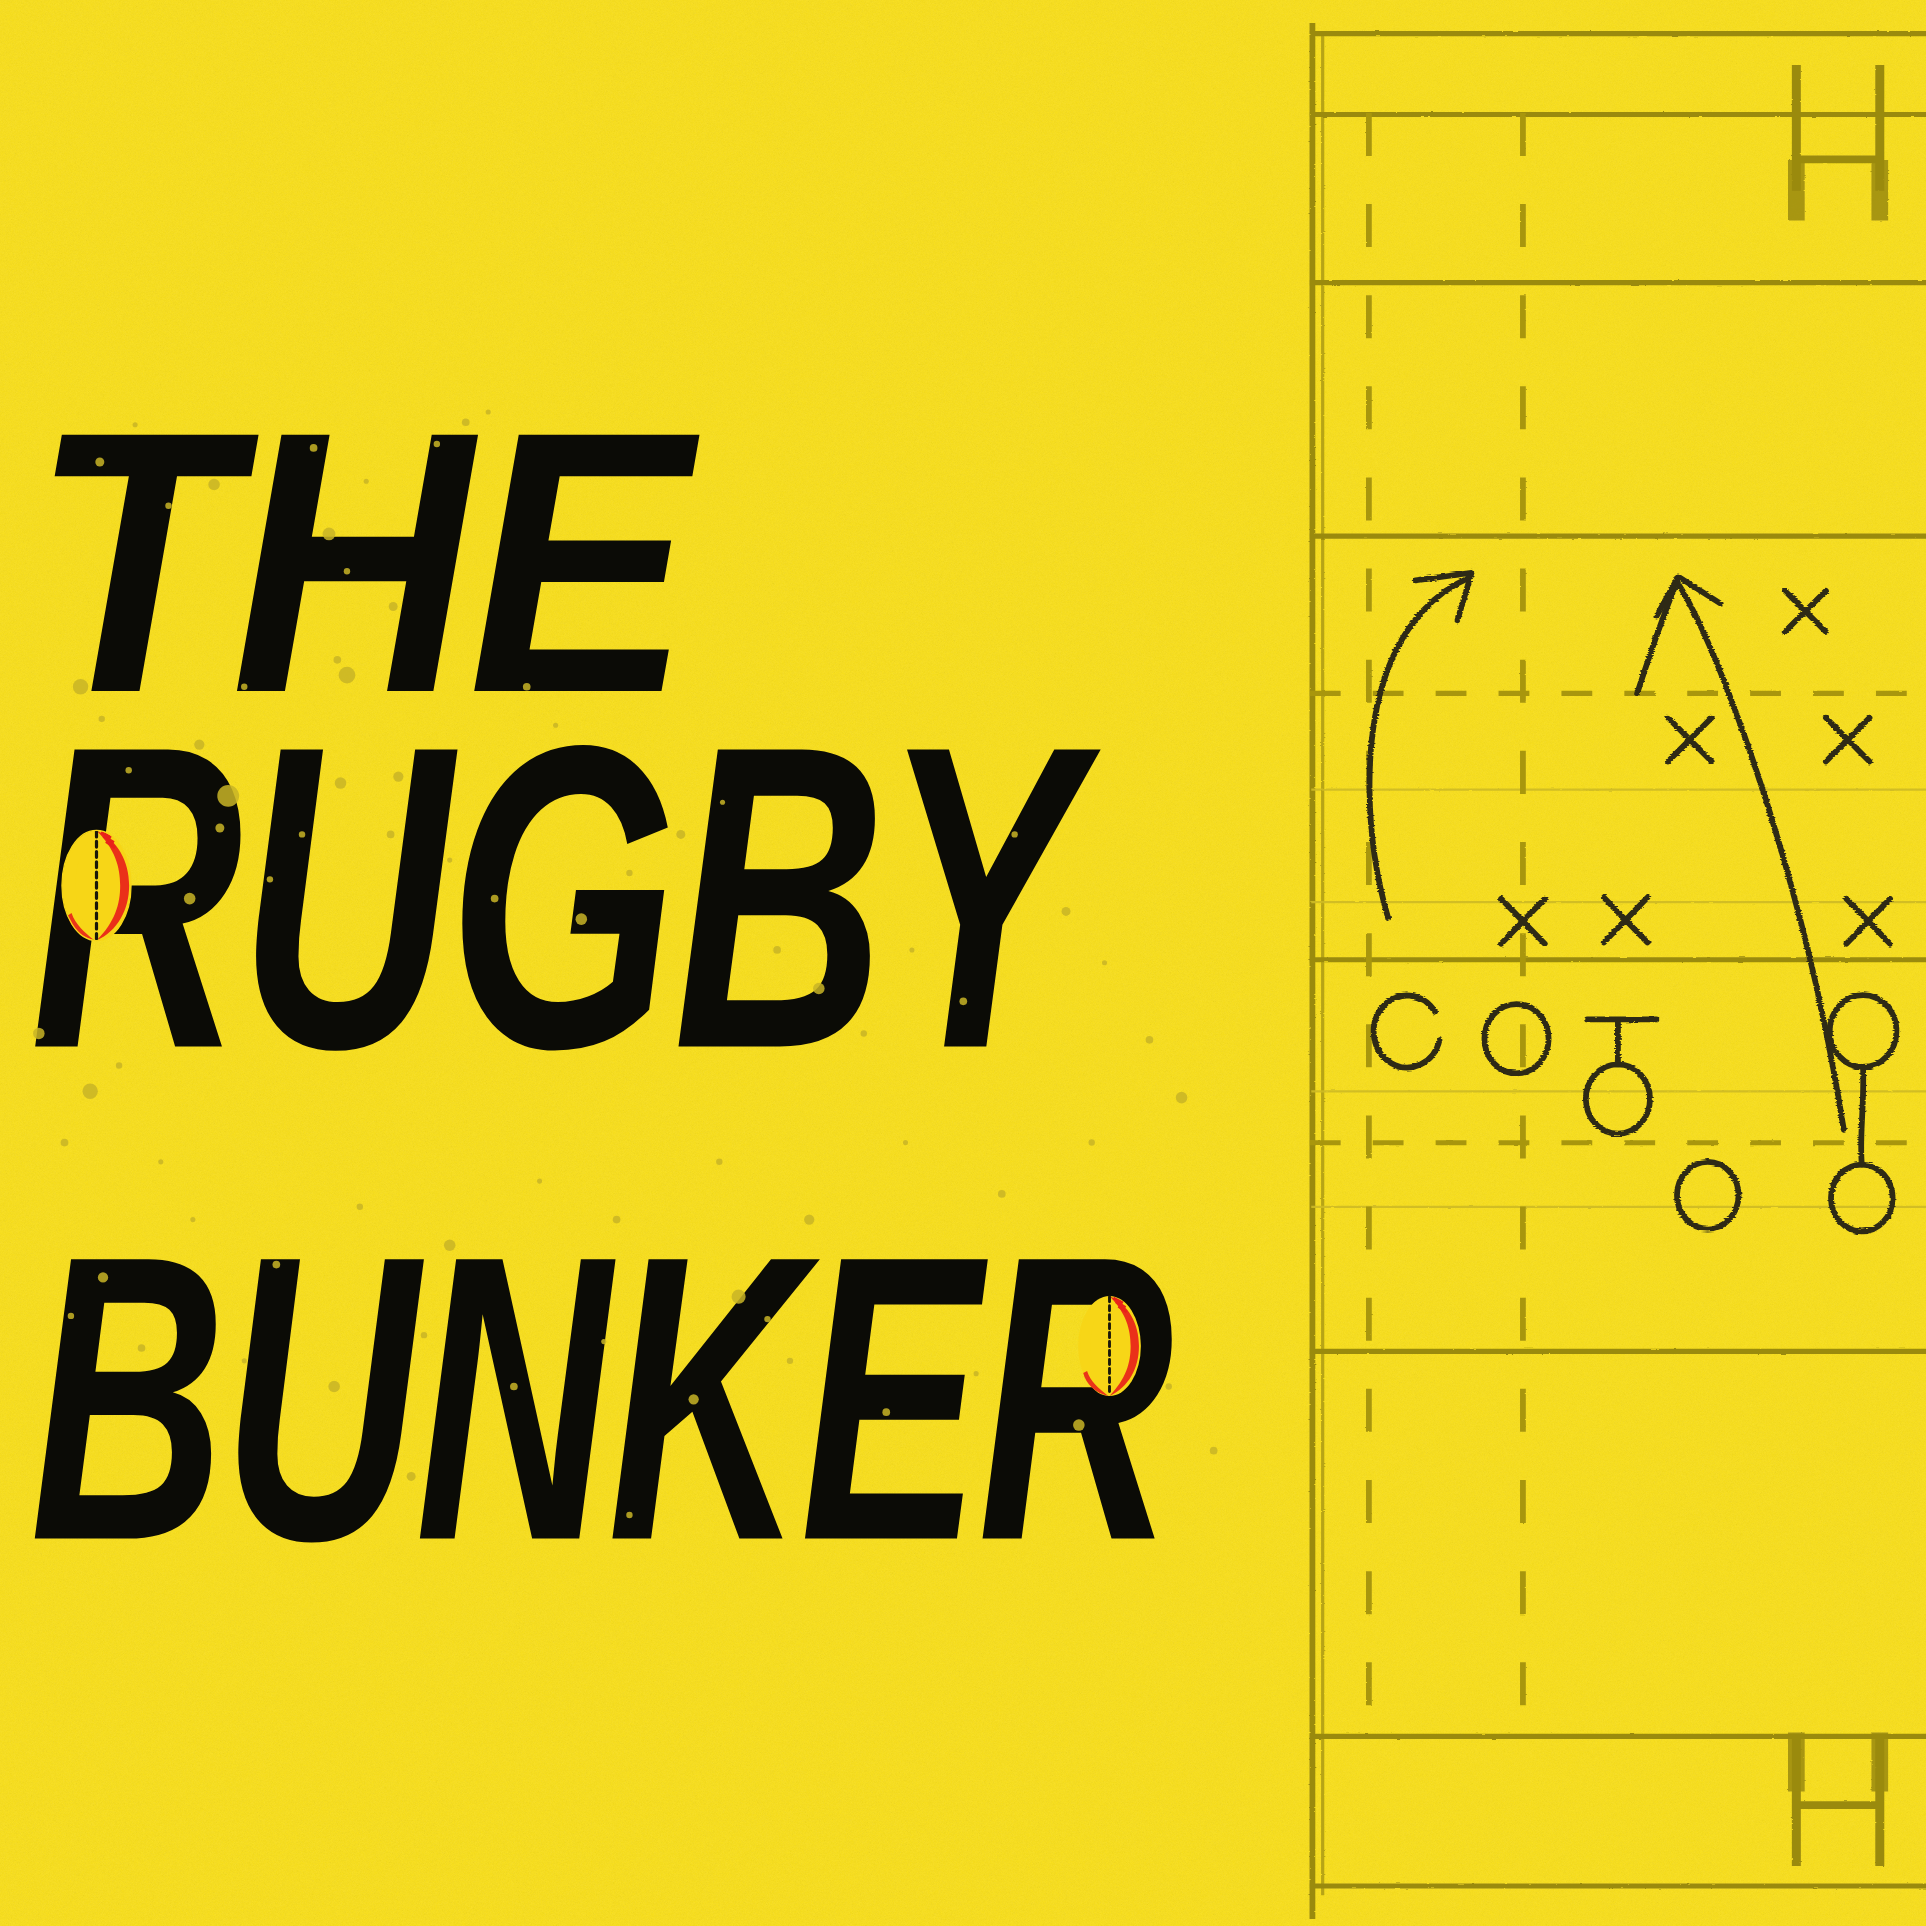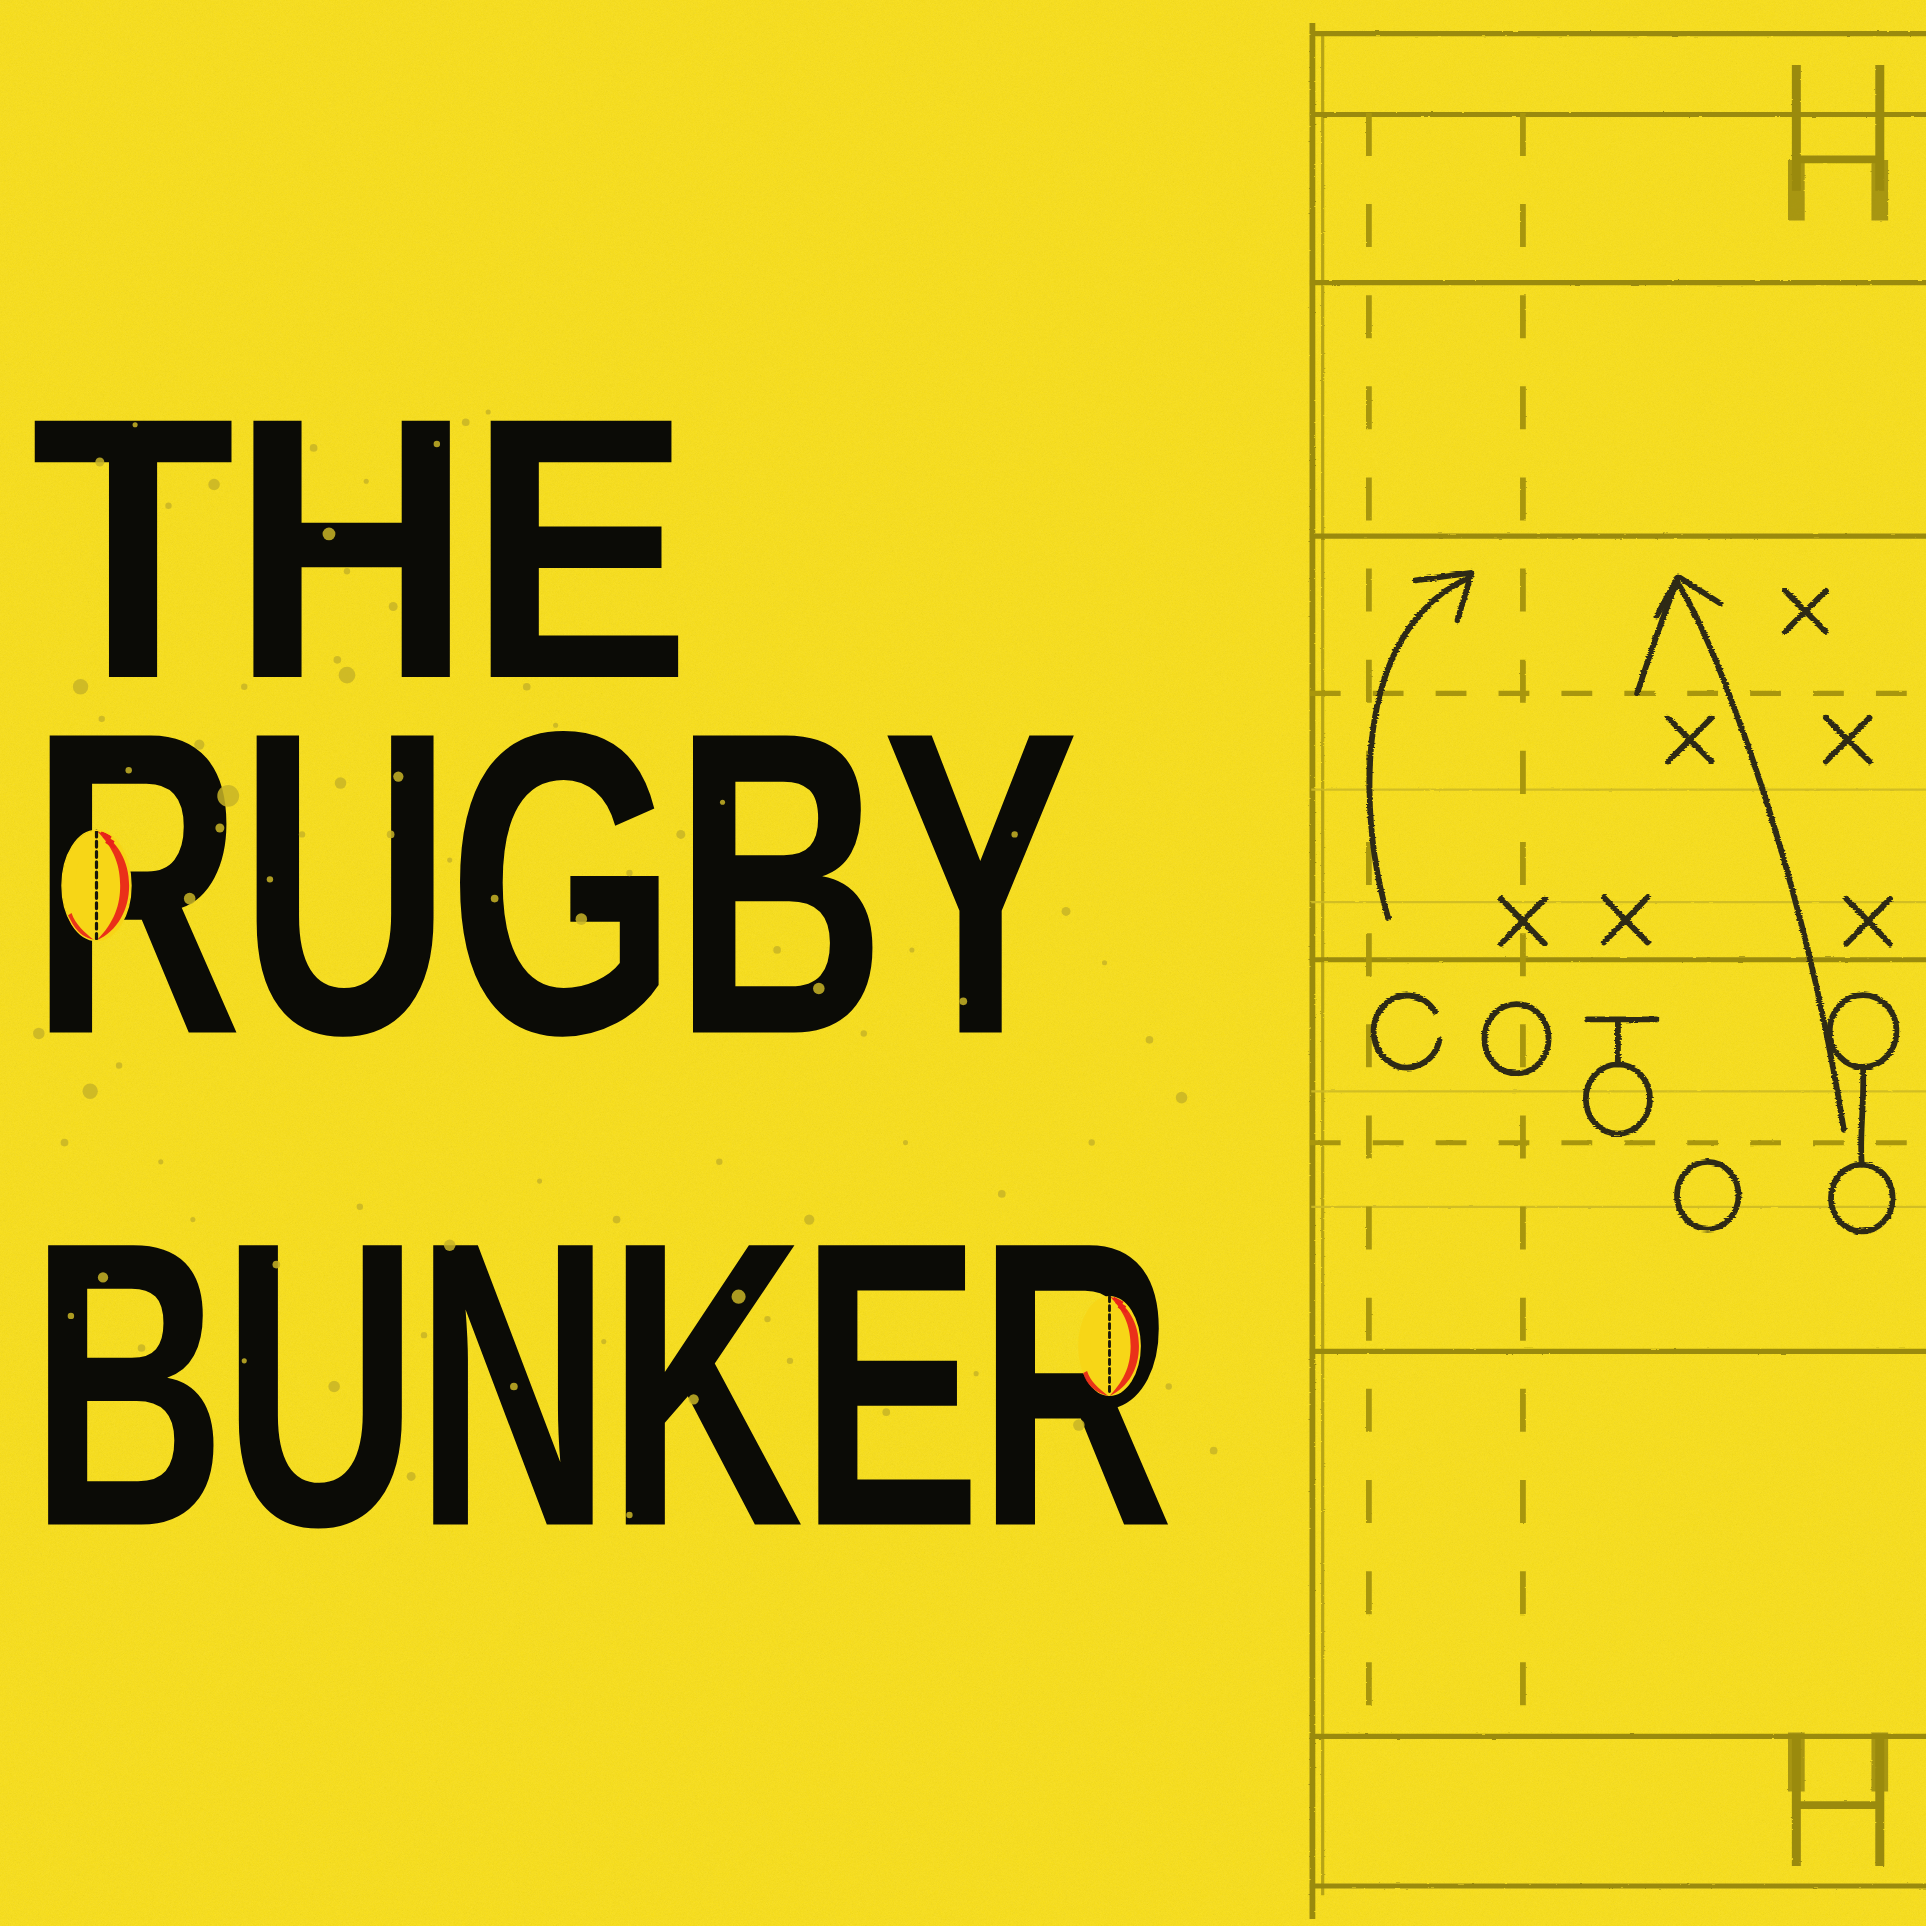--- a/index.html
+++ b/index.html
@@ -17,21 +17,21 @@
   .grain{
     position:absolute;inset:0;pointer-events:none;
     opacity:.45;mix-blend-mode:multiply;
   }
   .grain2{
     position:absolute;inset:0;pointer-events:none;
     opacity:.22;mix-blend-mode:screen;
   }
   
   #titleblock{
-    position:absolute;left:29.5px;top:403px;width:1258px;height:1233px;
+    position:absolute;left:29.5px;top:417px;width:1258px;height:1233px;font-style:italic;
   }
   .word{
     display:block;
     color:#0B0B06;
     font-family:"Liberation Sans Narrow","Liberation Sans",sans-serif;
     font-weight:700;
     letter-spacing:-0.012em;
     line-height:.78;
     white-space:nowrap;
     transform-origin:left top;

